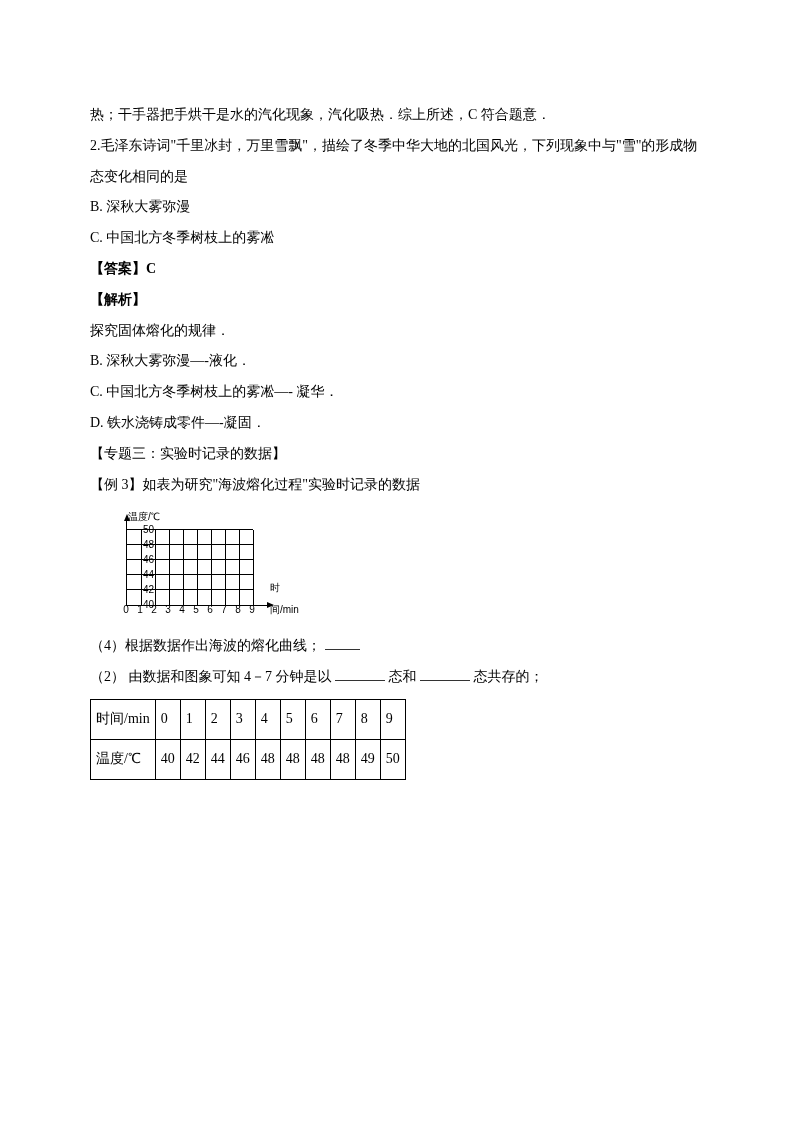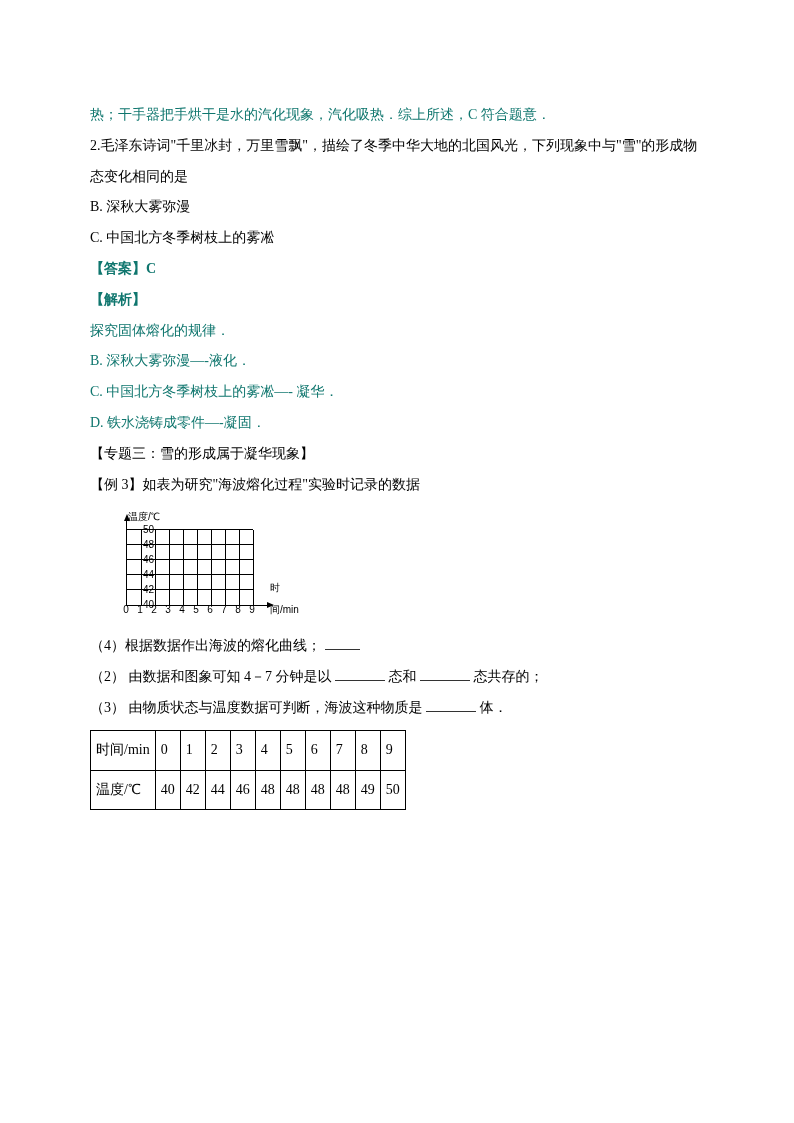--- a/index.html
+++ b/index.html
@@ -10,21 +10,21 @@
     width: 794px;
     height: 1123px;
     box-sizing: border-box;
   }
   .page {
     padding: 100px 90px 0 90px;
     font-size: 14px;
     line-height: 2.2;
     color: #000;
   }
-  .blue { color: #0f766e; }
+  .blue { color: #000000; }
   .black { color: #000; }
   .bold { font-weight: bold; }
   .indent { padding-left: 45px; }
   .underline {
     display: inline-block;
     border-bottom: 1px solid #333;
     min-width: 50px;
     height: 1em;
     vertical-align: baseline;
   }
@@ -97,21 +97,21 @@
   <p class="black">B.  深秋大雾弥漫</p>
   <p class="black">C.  中国北方冬季树枝上的雾凇</p>
 
   <p class="blue bold">【答案】C</p>
   <p class="blue bold">【解析】</p>
   <p class="blue">探究固体熔化的规律．</p>
   <p class="blue">B.  深秋大雾弥漫—-液化．</p>
   <p class="blue">C.  中国北方冬季树枝上的雾凇—-  凝华．</p>
   <p class="blue">D.  铁水浇铸成零件—-凝固．</p>
 
-  <p class="black">【专题三：雪的形成属于凝华现象】</p>
+  <p class="black">【专题三：实验时记录的数据】</p>
   <p class="black">【例 3】如表为研究"海波熔化过程"实验时记录的数据</p>
 
   <div class="chart-wrap">
     <span class="y-label">温度/℃</span>
     <div class="plot">
       <div class="arrow-up"></div>
       <div class="arrow-right"></div>
       <div class="grid">
         <div class="hline" style="bottom:15px"></div>
         <div class="hline" style="bottom:30px"></div>
@@ -152,25 +152,20 @@
     <span>（4）根据数据作出海波的熔化曲线；</span>
     <span class="underline" style="min-width:35px"></span>
   </p>
   <p class="black">
     <span>（2） 由数据和图象可知 4－7 分钟是以</span>
     <span class="underline"></span>
     <span>态和</span>
     <span class="underline"></span>
     <span>态共存的；</span>
   </p>
-  <p class="black">
-    <span>（3） 由物质状态与温度数据可判断，海波这种物质是</span>
-    <span class="underline"></span>
-    <span>体．</span>
-  </p>
 
   <table class="data">
     <tbody>
         <tr>
       <td>时间/min</td>
       <td>0</td>
       <td>1</td>
       <td>2</td>
       <td>3</td>
       <td>4</td>

